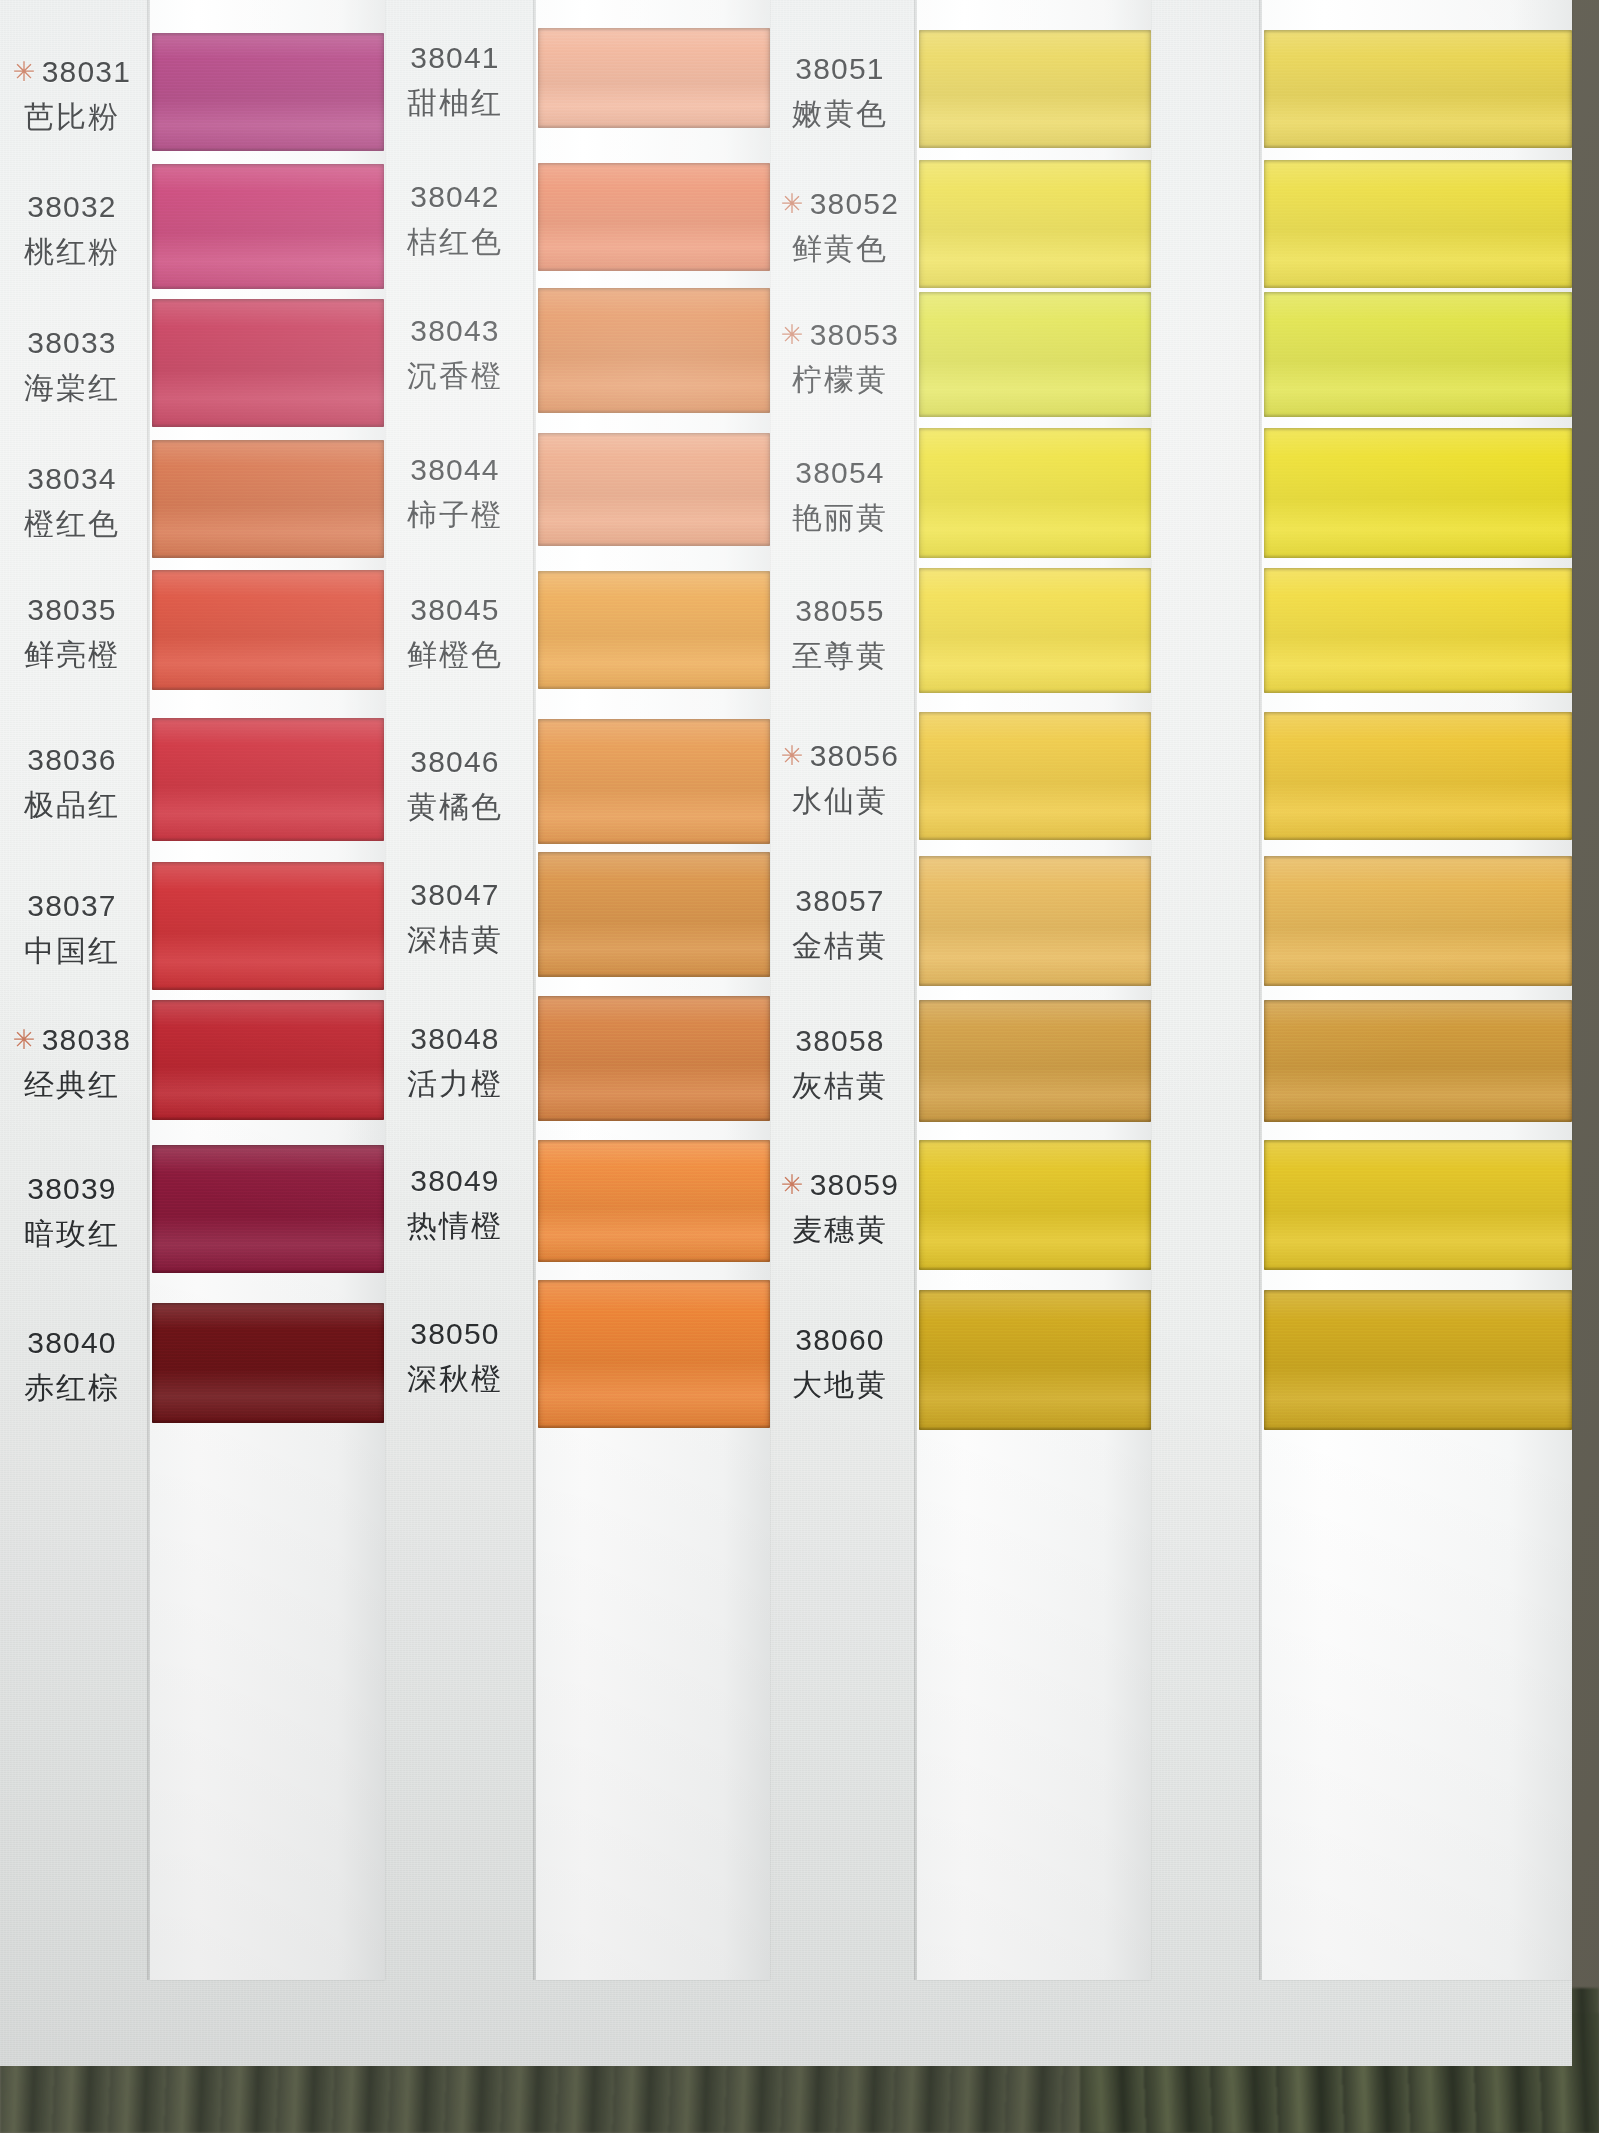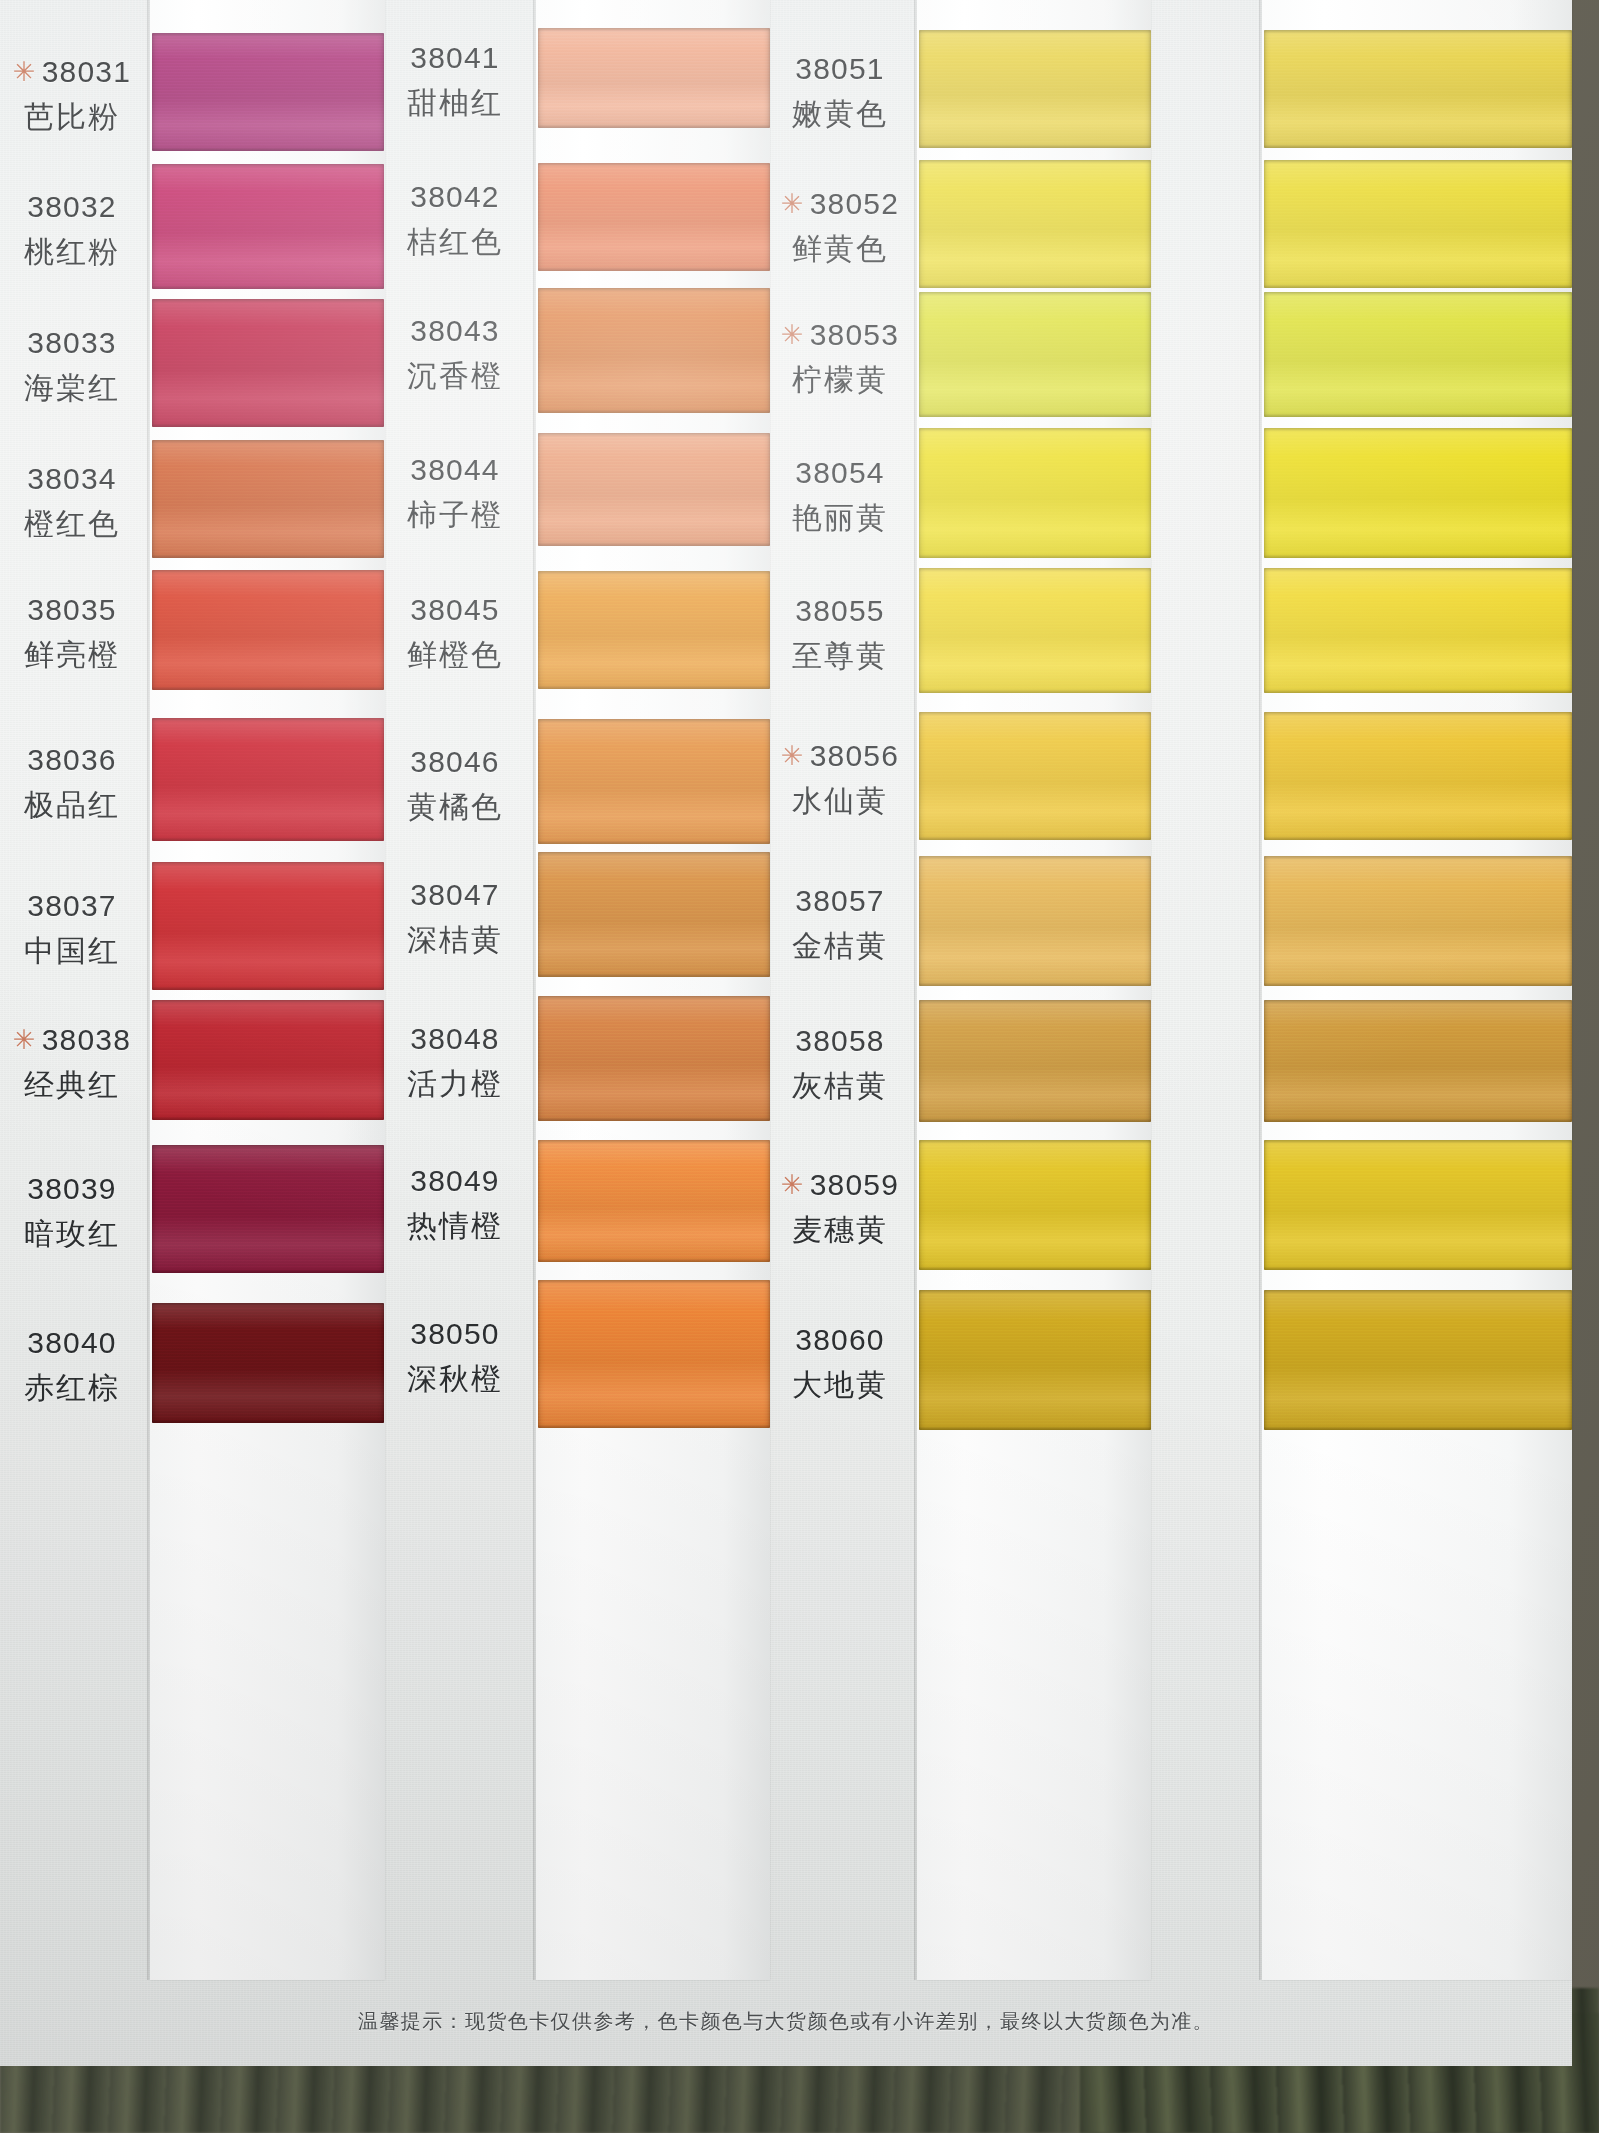--- a/index.html
+++ b/index.html
@@ -582,16 +582,15 @@
             <div class="fill" style="background: rgb(208, 170, 34);"></div>
             <div class="threads"></div>
             <div class="sheen"></div>
             <div class="edgeshadow"></div>
           </div>
         </div>
       </div>
 
     <div class="card-shade"></div>
 
-    <div class="footer">温馨提示：现货色卡仅供参考，色卡颜色与大货颜色或有小许差别，最终以大货颜色为准。</div>
   </div>
 
 </div>
 
 </body></html>

